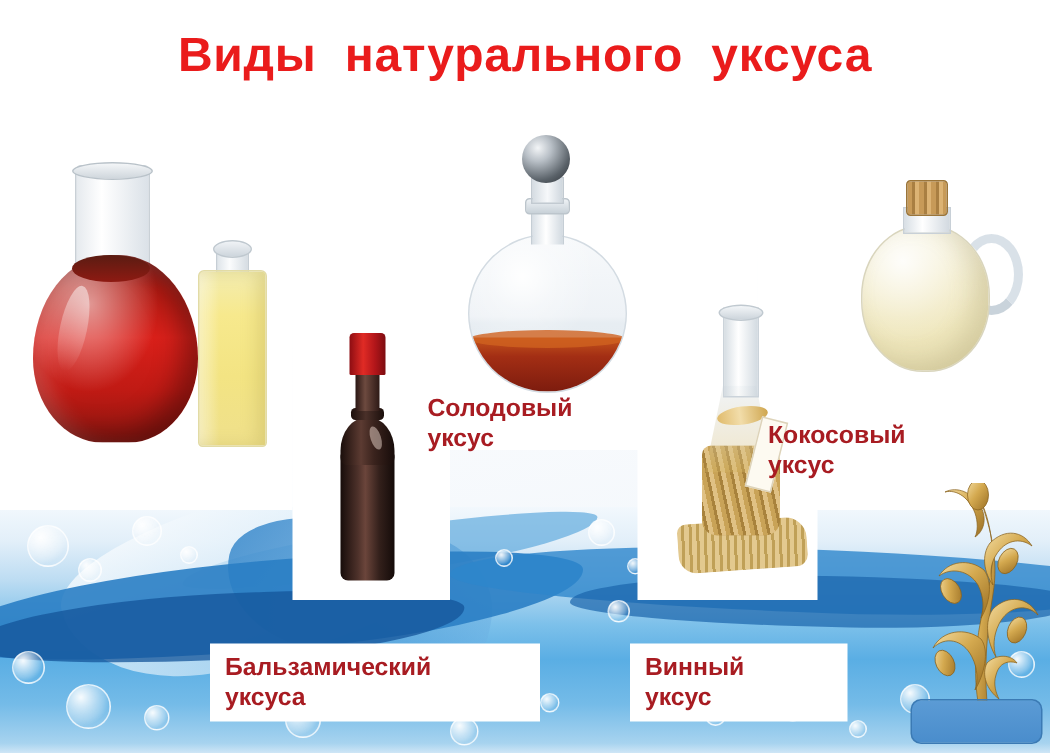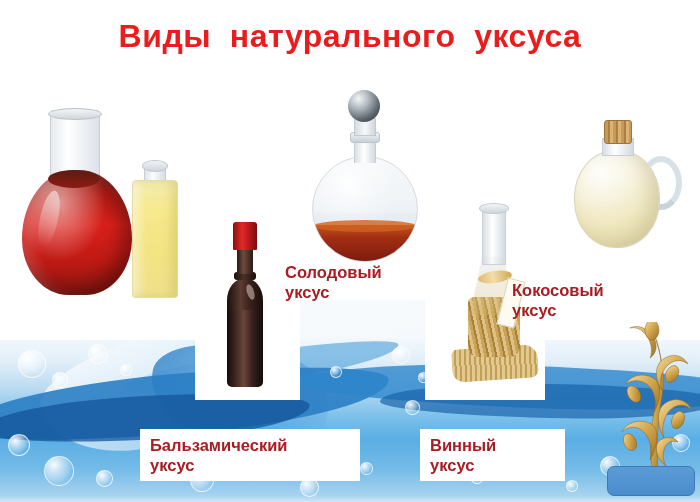--- a/index.html
+++ b/index.html
@@ -349,21 +349,21 @@
   </div>
 
 
   <div class="caption" style="left:285px;top:262px;width:150px;">Солодовый
 уксус</div>
 
   <div class="caption" style="left:512px;top:280px;width:160px;">Кокосовый
 уксус</div>
 
   <div class="caption boxed" style="left:140px;top:429px;width:200px;">Бальзамический
-уксус</div>
+уксуса</div>
 
   <div class="caption boxed" style="left:420px;top:429px;width:125px;">Винный
 уксус</div>
 
   <div id="gold-ornament">
     <svg width="88" height="150" viewBox="0 0 88 150">
       <defs>
         <linearGradient id="gld" x1="0" y1="0" x2="1" y2="1">
           <stop offset="0%" stop-color="#f3dca1"></stop>
           <stop offset="45%" stop-color="#d4a94f"></stop>

